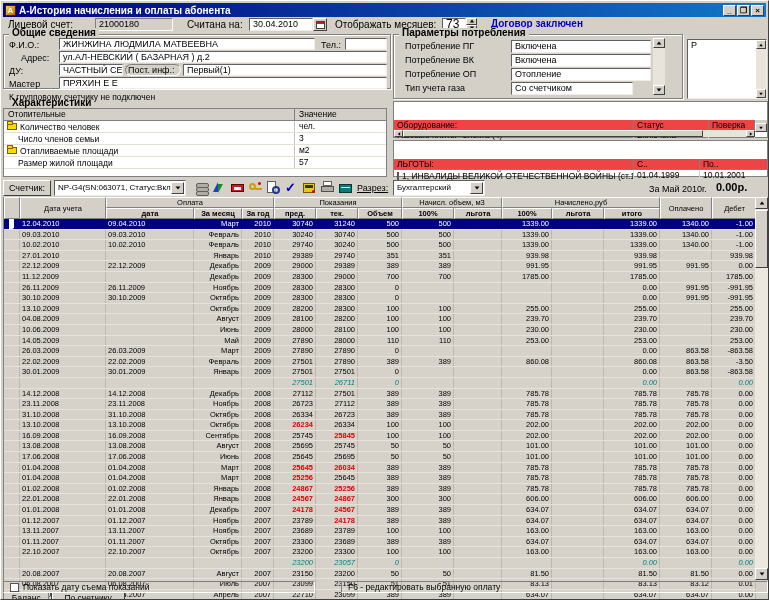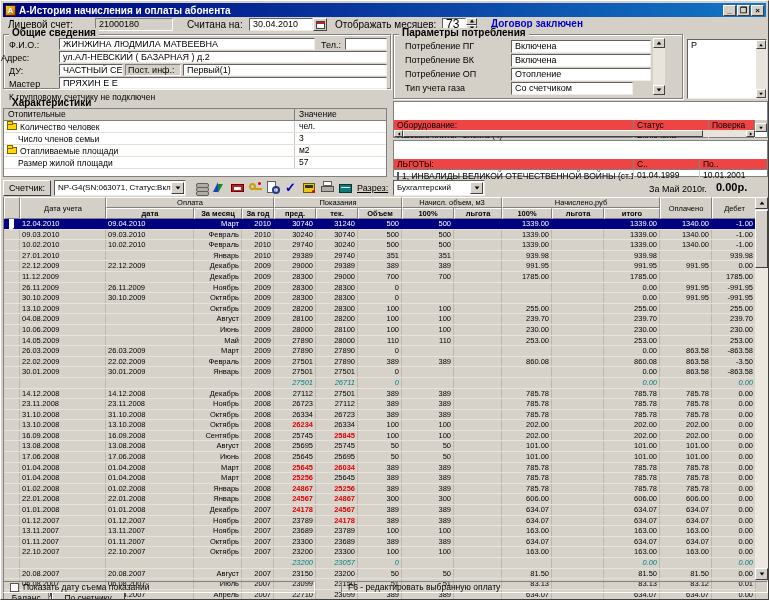--- a/index.html
+++ b/index.html
@@ -133,25 +133,25 @@
       </div>
   </div>
   <div class="lbl link" style="left:490px;top:17px;font-size:10px;">Договор заключен</div>
 
   <div class="grpbox" style="left:2px;top:33px;width:388px;height:55px;"></div>
   <div class="grplabel" style="left:8px;top:27px;">Общие сведения</div>
   <div class="lbl" style="left:8px;top:38px;font-size:9px;">Ф.И.О.:</div>
   <div class="field" style="position:absolute;left:58px;top:37px;width:256px;height:12px;font-size:9px;line-height:10px;">ЖИНЖИНА ЛЮДМИЛА МАТВЕЕВНА</div>
   <div class="lbl" style="left:320px;top:38px;font-size:9px;">Тел.:</div>
   <div class="field" style="position:absolute;left:344px;top:37px;width:42px;height:12px;"></div>
-  <div class="lbl" style="left:0;top:51px;font-size:9px;">Адрес:</div>
+  <div class="lbl" style="left:20px;top:51px;font-size:9px;">Адрес:</div>
   <div class="field" style="position:absolute;left:58px;top:50px;width:328px;height:12px;font-size:9px;line-height:10px;">ул.АЛ-НЕВСКИЙ ( БАЗАРНАЯ ) д.2</div>
   <div class="lbl" style="left:8px;top:64px;font-size:9px;">ДУ:</div>
   <div class="field" style="position:absolute;left:58px;top:63px;width:64px;height:12px;font-size:9px;line-height:10px;">ЧАСТНЫЙ СЕК.</div>
-  <div class="sunken" style="position:absolute;left:124px;top:63px;width:56px;height:12px;font-size:9px;line-height:10px;padding:0 2px;background:#d4d0c8;">Пост. инф.:</div>
+  <div class="sunken" style="position:absolute;left:124px;top:63px;width:56px;height:12px;font-size:9px;line-height:10px;padding:0 2px;background:#d4d0c8;border-radius:6px;">Пост. инф.:</div>
   <div class="field" style="position:absolute;left:182px;top:63px;width:204px;height:12px;font-size:9px;line-height:10px;">Первый(1)</div>
   <div class="lbl" style="left:8px;top:77px;font-size:9px;">Мастер</div>
   <div class="field" style="position:absolute;left:58px;top:76px;width:328px;height:12px;font-size:9px;line-height:10px;">ПРЯХИН Е Е</div>
   <div class="lbl" style="left:8px;top:90px;font-size:8.5px;">К групповому счетчику не подключен</div>
 
   <div class="grplabel" style="left:8px;top:97px;background:transparent;">Характеристики</div>
   <div class="chartbl">
     <div class="ch-head">
       <div style="width:291px;">Отопительные</div>
       <div style="flex:1;border-right:none;">Значение</div>

